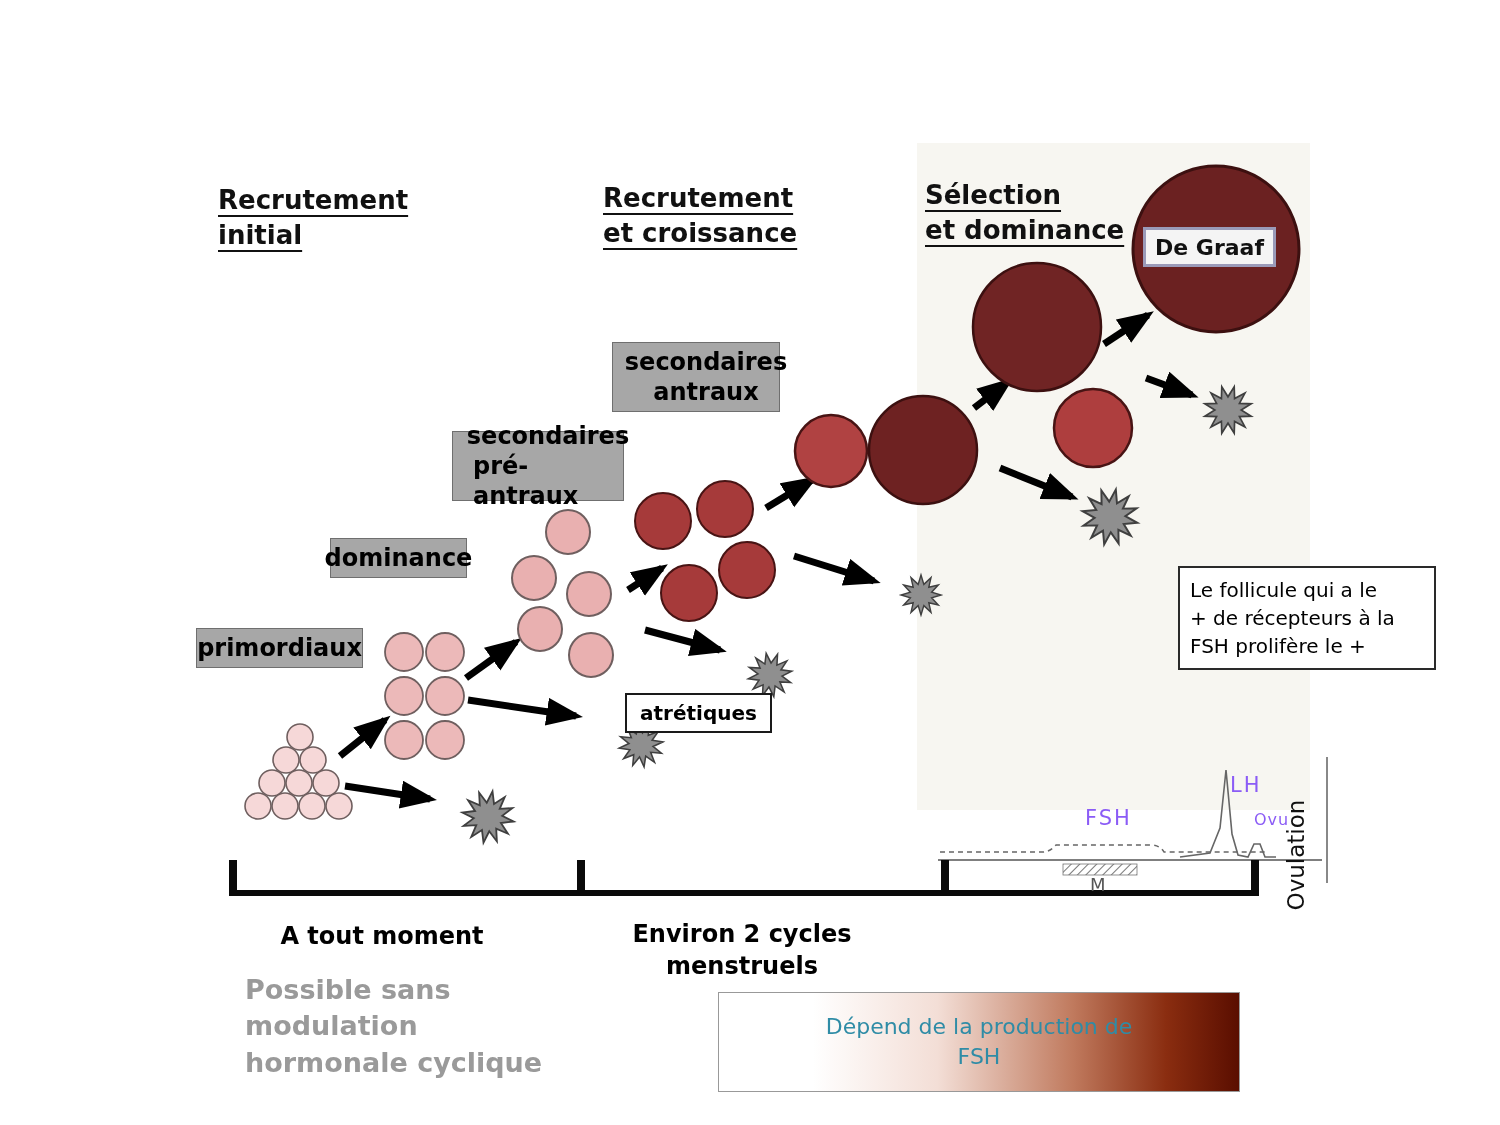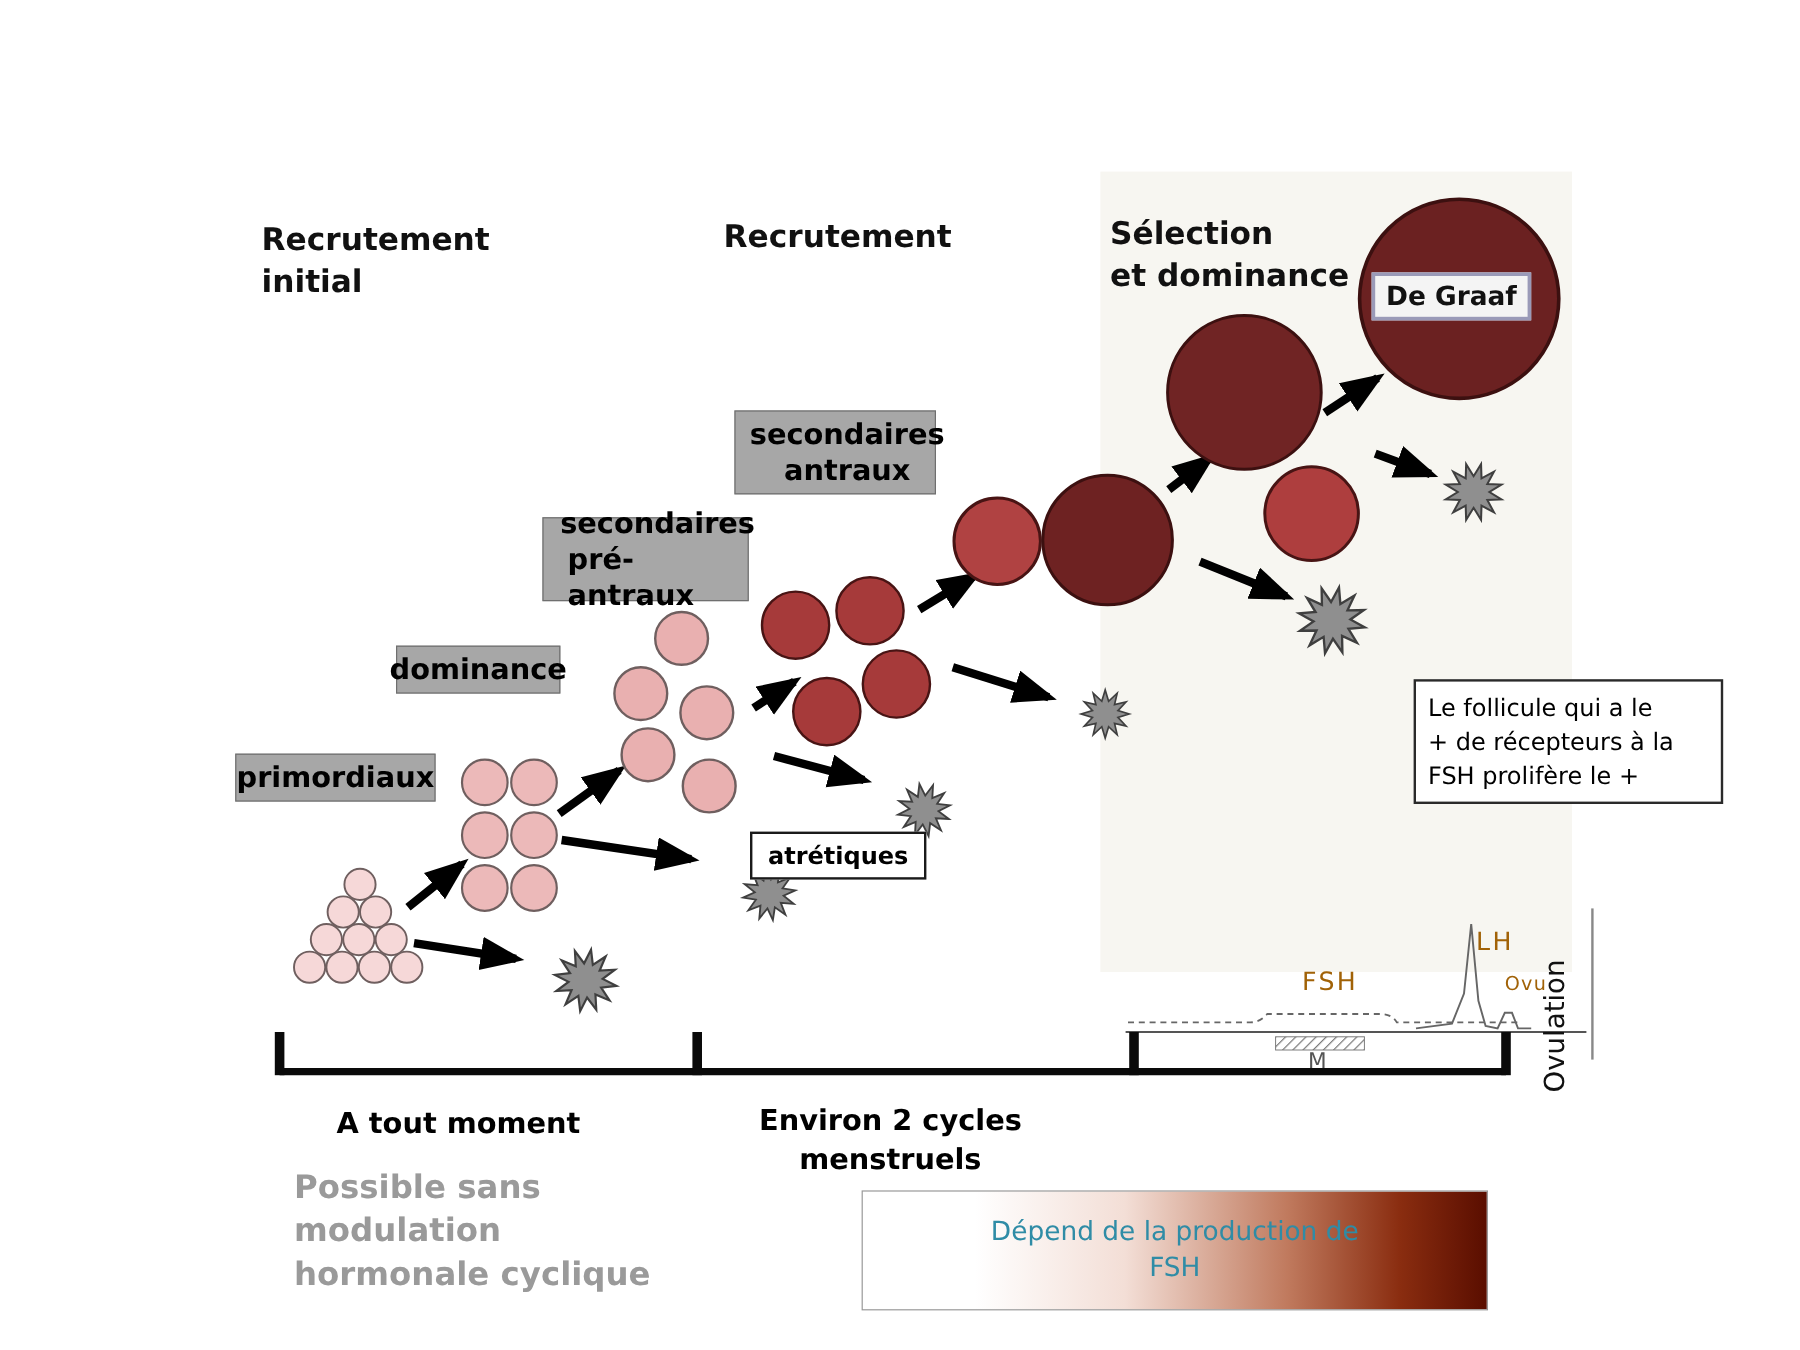--- a/index.html
+++ b/index.html
@@ -2,21 +2,21 @@
 <html><head>
 <meta charset="utf-8">
 <style>
   html,body{margin:0;padding:0;background:#fff;}
   .stage{
     position:relative;width:1500px;height:1125px;background:#ffffff;overflow:hidden;
     font-family:"DejaVu Sans",sans-serif;color:#111;
   }
   .layer{position:absolute;left:0;top:0;}
   .hdr{position:absolute;font-weight:bold;font-size:26px;color:#111;}
-  .hdr span{display:block;line-height:1.35;text-underline-offset:6px;text-decoration-thickness:2px;}
+  .hdr span{display:block;line-height:1.35;text-decoration:underline;text-underline-offset:6px;text-decoration-thickness:2px;}
   .graybox{
     position:absolute;background:#a7a7a7;border:1px solid #6f6f6f;box-sizing:border-box;
     font-weight:bold;font-size:24px;color:#000;display:flex;flex-direction:column;justify-content:center;
   }
   .graybox.center{align-items:center;}
   .graybox.left{align-items:center;padding-left:20px;}
   .graybox span{display:block;line-height:1.25;}
   .whitebox{
     position:absolute;background:#ffffff;border:2px solid #1a1a1a;box-sizing:border-box;
     font-weight:bold;font-size:20px;color:#000;display:flex;align-items:center;justify-content:center;
@@ -31,21 +31,21 @@
   }
   .tl-label{position:absolute;font-weight:bold;font-size:24px;text-align:center;color:#000;line-height:1.35;}
   .note{position:absolute;font-weight:bold;font-size:27px;line-height:1.35;color:#9a9a9a;}
   .banner{
     position:absolute;left:718px;top:992px;width:522px;height:100px;box-sizing:border-box;
     border:1px solid #999;
     background:linear-gradient(90deg,#ffffff 0%,#ffffff 18%,#f3ded6 42%,#c07a5e 68%,#8a2d10 86%,#5a0e00 100%);
     display:flex;flex-direction:column;align-items:center;justify-content:center;
     font-weight:normal;font-size:22px;color:#2f8ca6;line-height:1.35;
   }
-  .chartlbl{position:absolute;color:#a16207;font-size:21px;letter-spacing:2px;font-weight:500;}
+  .chartlbl{position:absolute;color:#8b5cf6;font-size:21px;letter-spacing:2px;font-weight:500;}
   .ovulation{
     position:absolute;left:1296px;top:855px;transform:translate(-50%,-50%) rotate(-90deg);
     font-size:23px;color:#111;white-space:nowrap;
   }
 </style>
 </head>
 <body>
 
 <div class="stage">
 
@@ -148,20 +148,21 @@
       <use href="#star" transform="translate(1228,410) scale(2.4) rotate(-15)"></use>
     </g>
   </svg>
 
   <div class="hdr" style="left:218px;top:183px">
     <span>Recrutement</span>
     <span>initial</span>
   </div>
   <div class="hdr" style="left:603px;top:181px">
     <span>Recrutement</span>
+    <span>et croissance</span>
   </div>
   <div class="hdr" style="left:925px;top:178px">
     <span>Sélection</span>
     <span>et dominance</span>
   </div>
 
   <div class="degraaf" style="left:1143px;top:227px;width:133px;height:40px">
     <span>De Graaf</span>
   </div>
 

